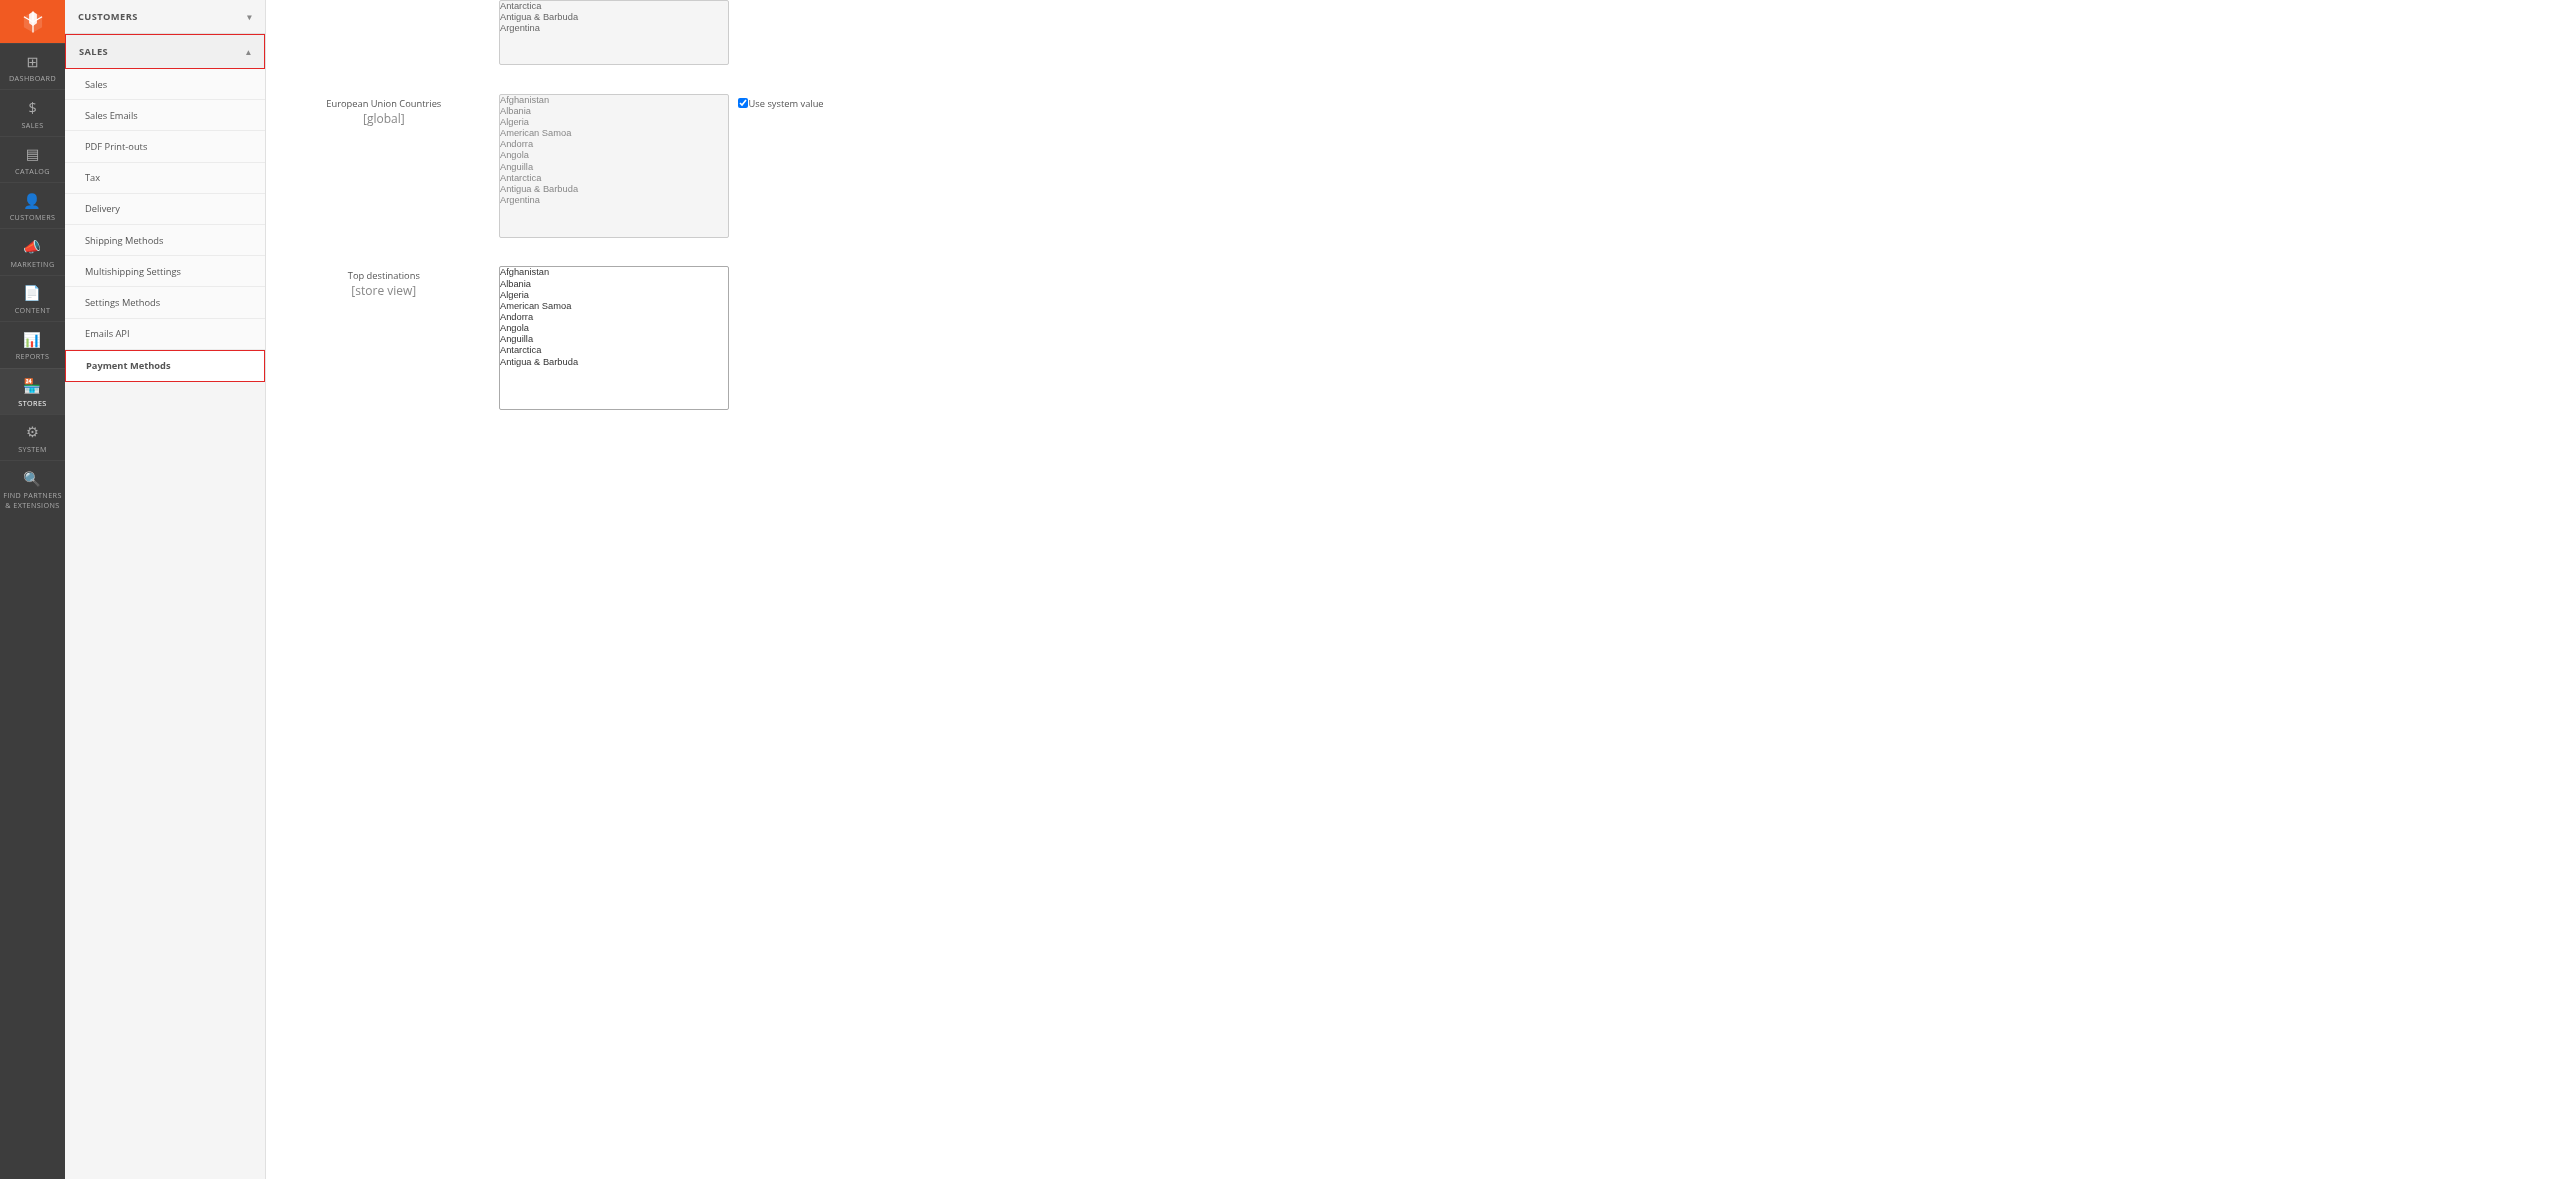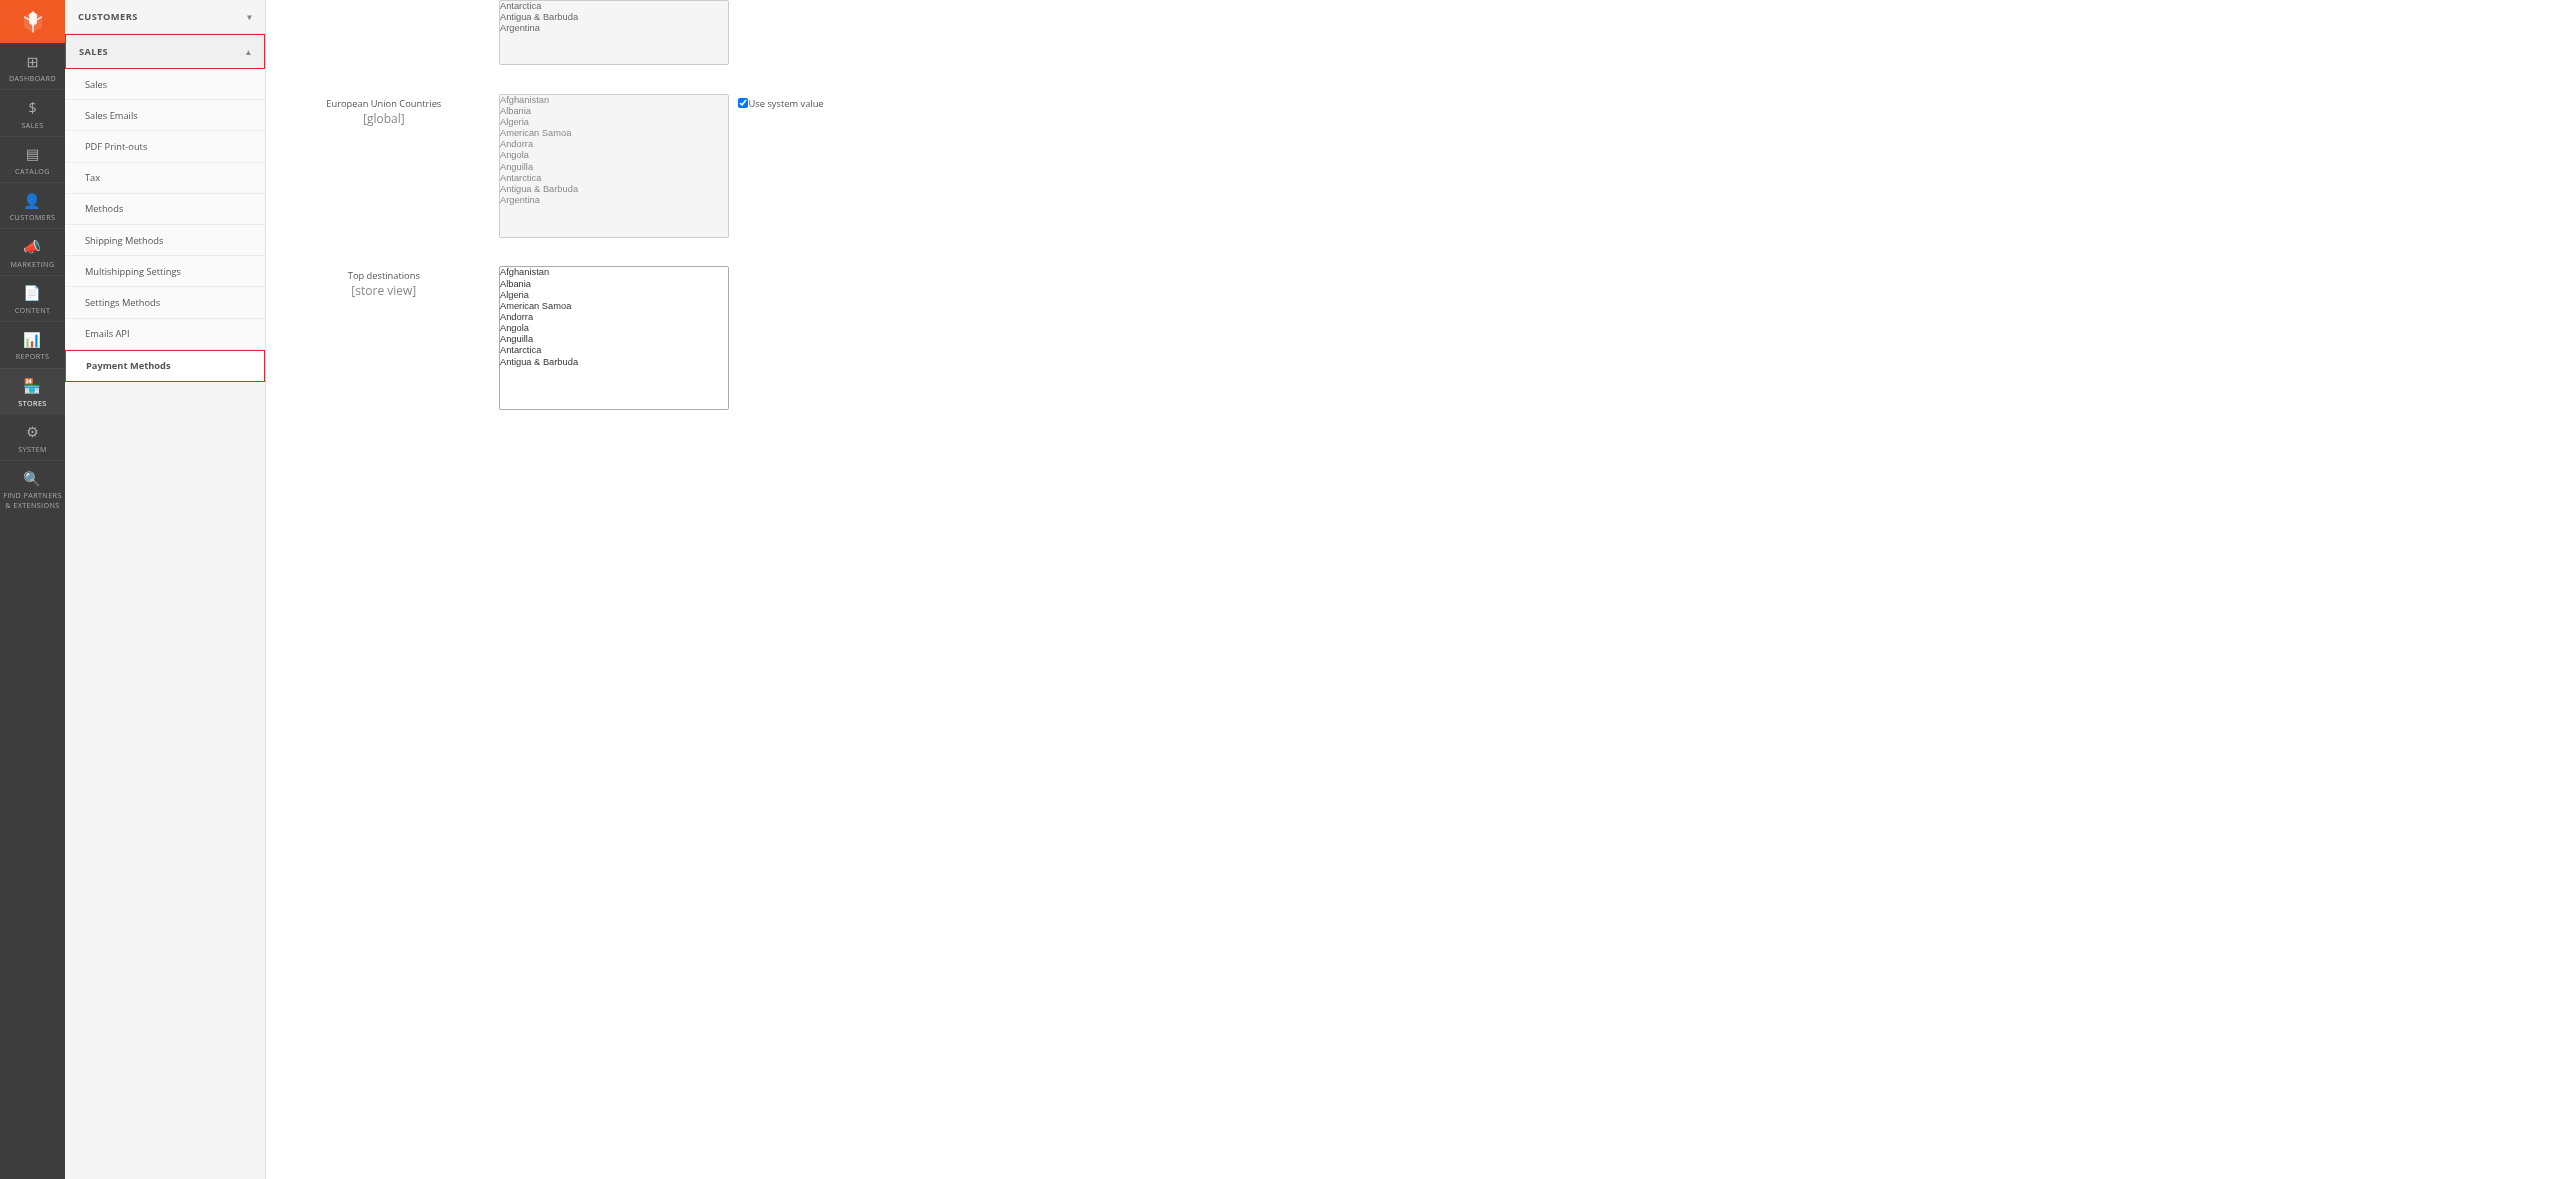--- a/index.html
+++ b/index.html
@@ -267,21 +267,21 @@
       <div class="config-sub-item">
         <span>Sales Emails</span>
       </div>
       <div class="config-sub-item">
         <span>PDF Print-outs</span>
       </div>
       <div class="config-sub-item">
         <span>Tax</span>
       </div>
       <div class="config-sub-item">
-        <span>Methods</span>
+        <span>Delivery</span>
       </div>
       <div class="config-sub-item">
         <span>Shipping Methods</span>
       </div>
       <div class="config-sub-item">
         <span>Multishipping Settings</span>
       </div>
       <div class="config-sub-item">
         <span>Settings Methods</span>
       </div>

